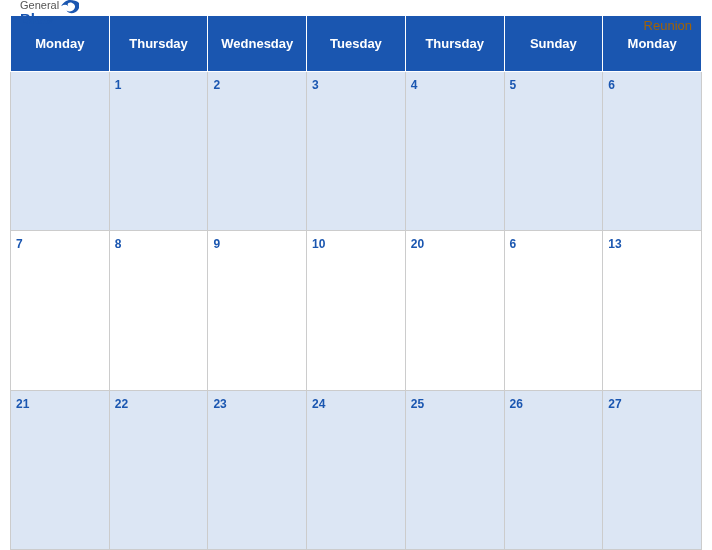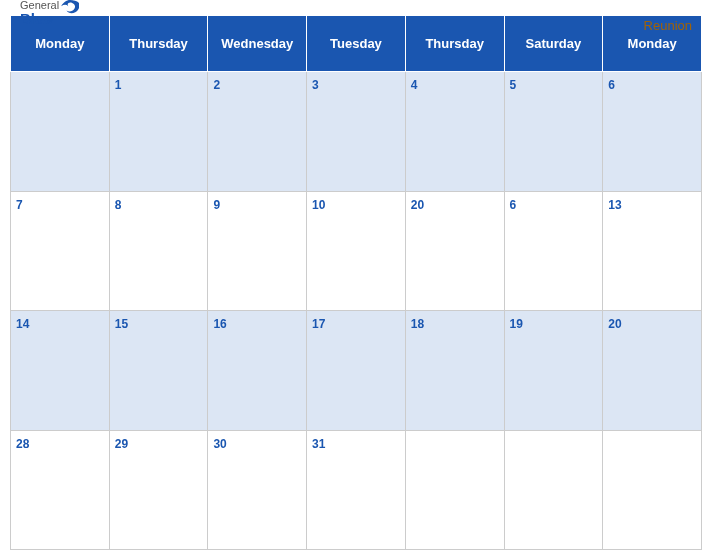--- a/index.html
+++ b/index.html
@@ -125,21 +125,21 @@
 </div>
 
 <table class="calendar">
   <thead>
     <tr>
       <th>Monday</th>
       <th>Thursday</th>
       <th>Wednesday</th>
       <th>Tuesday</th>
       <th>Thursday</th>
-      <th>Saturday</th>
+      <th>Sunday</th>
       <th>Monday</th>
     </tr>
   </thead>
   <tbody id="calendar-body">
   <tr>
         <td class="empty"></td>
         <td><span class="day-num">1</span></td>
         <td><span class="day-num">2</span></td>
         <td><span class="day-num">3</span></td>
         <td><span class="day-num">4</span></td>
@@ -149,31 +149,22 @@
       <tr>
         <td><span class="day-num">7</span></td>
         <td><span class="day-num">8</span></td>
         <td><span class="day-num">9</span></td>
         <td><span class="day-num">10</span></td>
         <td><span class="day-num">20</span></td>
         <td><span class="day-num">6</span></td>
         <td><span class="day-num">13</span></td>
       </tr>
       <tr>
-        <td><span class="day-num">14</span></td>
-        <td><span class="day-num">15</span></td>
-        <td><span class="day-num">16</span></td>
-        <td><span class="day-num">17</span></td>
-        <td><span class="day-num">18</span></td>
-        <td><span class="day-num">19</span></td>
-        <td><span class="day-num">20</span></td>
-      </tr>
-      <tr>
-        <td><span class="day-num">28</span></td>
-        <td><span class="day-num">29</span></td>
-        <td><span class="day-num">30</span></td>
-        <td><span class="day-num">31</span></td>
-        <td class="empty"></td>
-        <td class="empty"></td>
-        <td class="empty"></td>
+        <td><span class="day-num">21</span></td>
+        <td><span class="day-num">22</span></td>
+        <td><span class="day-num">23</span></td>
+        <td><span class="day-num">24</span></td>
+        <td><span class="day-num">25</span></td>
+        <td><span class="day-num">26</span></td>
+        <td><span class="day-num">27</span></td>
       </tr>
     </tbody>
 </table>
 
 </body></html>

